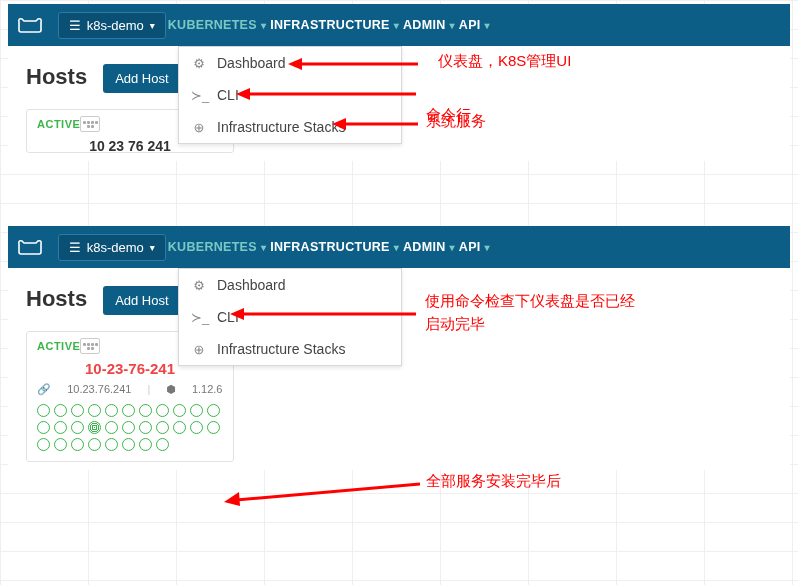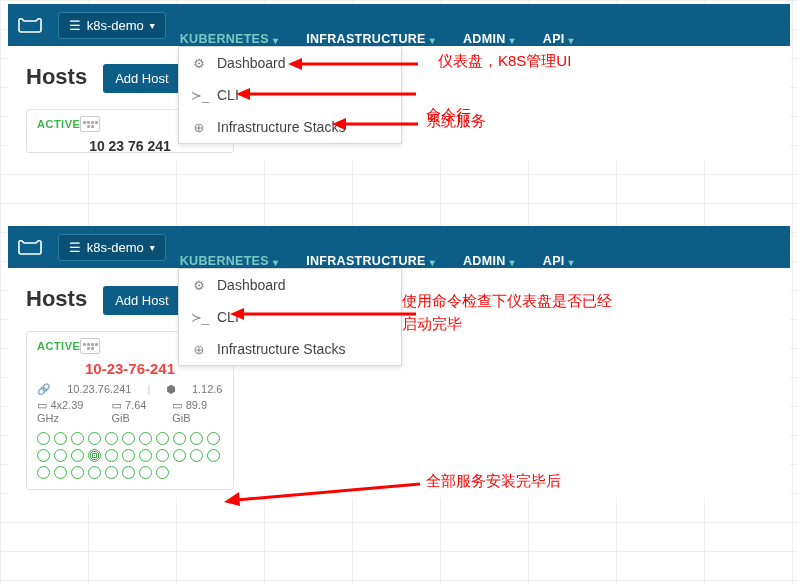--- a/index.html
+++ b/index.html
@@ -35,21 +35,21 @@
   .env-pick {
     background: #0a4f74;
     border: 1px solid #2b7ba5;
     border-radius: 3px;
     padding: 5px 10px;
     margin-left: 6px;
     display: flex; align-items: center; gap:6px;
   }
   .nav-items { display:flex; align-items:center; }
   .nav-item {
-    padding: 0 14px; height:42px; display:flex; align-items:flex-end; gap:4px;
+    padding: 0 2px; height:42px; display:flex; align-items:center; gap:4px;
     font-weight:600; font-size:12.5px; letter-spacing:.3px;
   }
   .nav-item.active { color:#78c9c4; }
   .caret { font-size:10px; }
   .caret.teal { color:#78c9c4; }
   
   .dropdown {
     position:absolute; top:42px; left:170px;
     background:#fff; border:1px solid #d8d8d8;
     box-shadow: 0 2px 4px rgba(0,0,0,.1);
@@ -260,25 +260,20 @@
         </span>
     </div>
     <h4>10-23-76-241</h4>
     <div class="meta-row">
       <span>🔗</span>
         <span>10.23.76.241</span>
       <span class="sep">|</span>
       <span>⬢</span>
         <span>1.12.6</span>
     </div>
-    <div class="meta-row3">
-      <span>▭ <span>4x2.39 GHz</span></span>
-      <span>▭ <span>7.64 GiB</span></span>
-      <span>▭ <span>89.9 GiB</span></span>
-    </div>
     <div class="dots">
       <span class="dot"></span>
         <span class="dot"></span>
         <span class="dot"></span>
         <span class="dot"></span>
         <span class="dot"></span>
         <span class="dot"></span>
         <span class="dot"></span>
         <span class="dot"></span>
         <span class="dot"></span>
@@ -305,21 +300,21 @@
         <span class="dot"></span>
     </div>
   </div>
 
   <div class="arrow" style="left:222px; top:80px;">
     <svg width="186" height="16">
         <line x1="12" y1="8" x2="186" y2="8" stroke="#ff0000" stroke-width="3"></line>
         <polygon points="0,8 14,2 14,14" fill="#ff0000"></polygon>
       </svg>
   </div>
-  <div class="ann" style="left:394px; top:64px; width:220px; line-height:1.5;">使用命令检查下仪表盘是否已经启动完毕</div>
+  <div class="ann" style="left:417px; top:64px; width:220px; line-height:1.5;">使用命令检查下仪表盘是否已经启动完毕</div>
 
   <div class="arrow" style="left:216px; top:252px;">
     <svg width="196" height="30">
         <line x1="12" y1="22" x2="196" y2="6" stroke="#ff0000" stroke-width="3"></line>
         <polygon points="0,24 15,14 16,28" fill="#ff0000"></polygon>
       </svg>
   </div>
   <div class="ann" style="left:418px; top:246px;">全部服务安装完毕后</div>
 </div>
 

